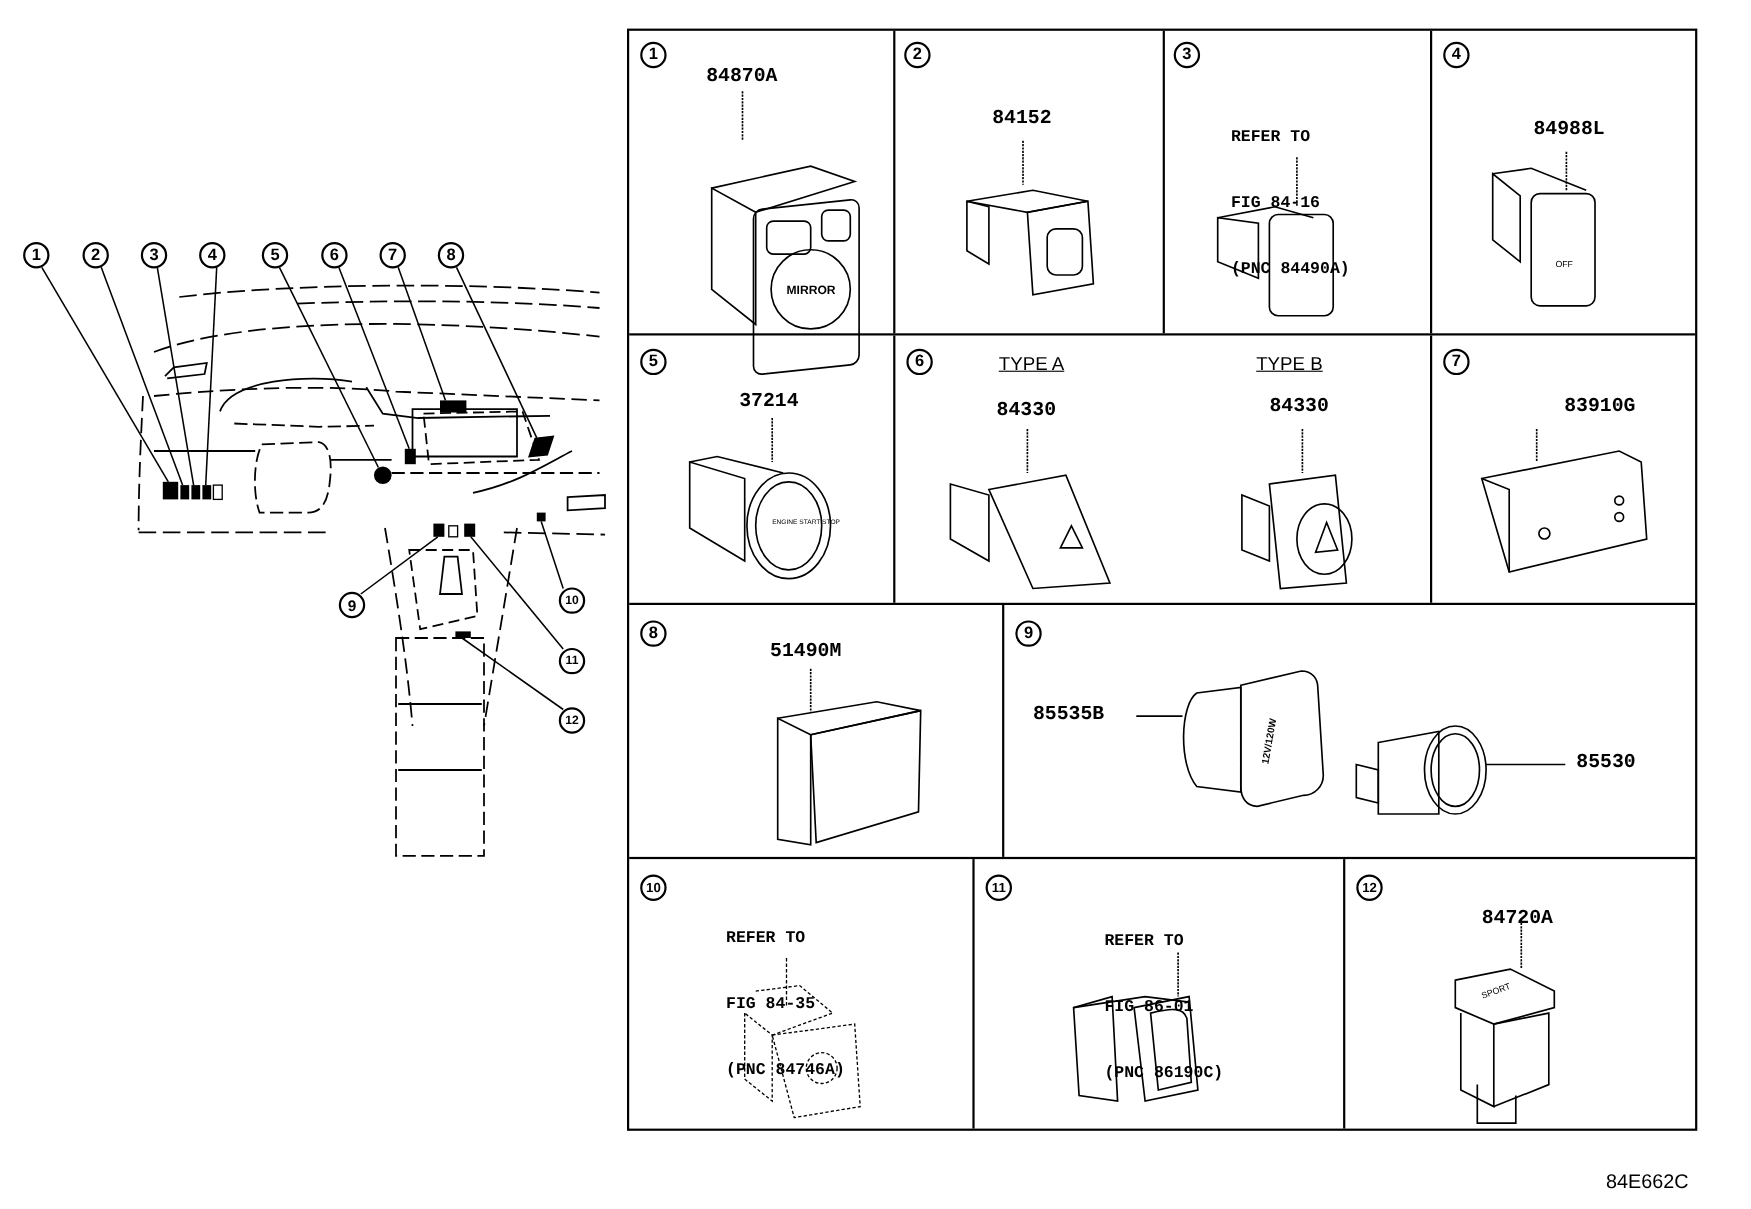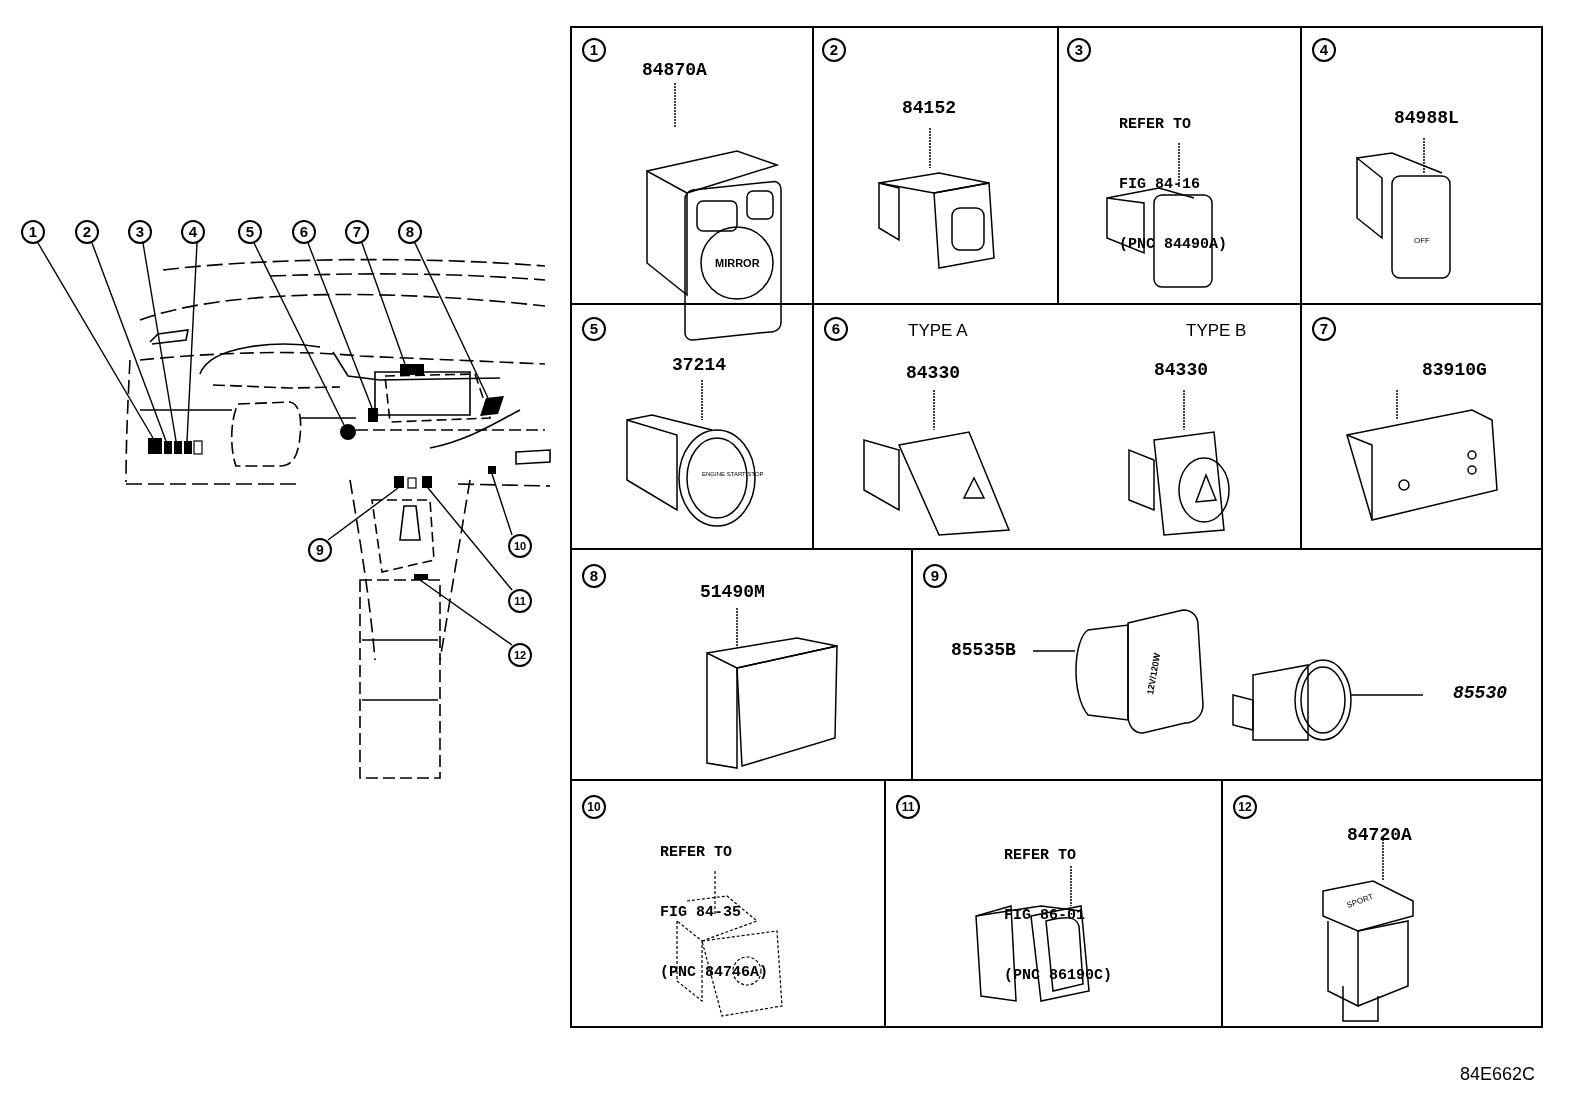--- a/index.html
+++ b/index.html
@@ -9,21 +9,21 @@
   #grid { position: absolute; left: 570px; top: 26px; width: 973px; height: 1002px;
           border: 2px solid #000; box-sizing: border-box; }
   .cell { position: absolute; box-sizing: border-box; }
   .vline { position: absolute; width: 2px; background: #000; }
   .hline { position: absolute; height: 2px; background: #000; }
   .num-circle { position: absolute; width: 24px; height: 24px; border: 2px solid #000; border-radius: 50%;
                 box-sizing: border-box; font: bold 15px "Liberation Sans", sans-serif; text-align: center;
                 line-height: 20px; background: #fff; }
   .pn { position: absolute; font: bold 18px "Liberation Mono", "DejaVu Sans Mono", monospace; white-space: nowrap; letter-spacing: 0px; }
   .refer { position: absolute; font: bold 15px "Liberation Mono", "DejaVu Sans Mono", monospace; line-height: 20px; white-space: pre; }
-  .type-label { position: absolute; font: 17px "Liberation Sans", sans-serif; white-space: nowrap; }
+  .type-label { position: absolute; font: 17px "Liberation Sans", sans-serif; text-decoration: underline; white-space: nowrap; }
   .fig-code { position: absolute; left: 1460px; top: 1040px; font: 18px "Liberation Sans", sans-serif; margin-top: 24px; }
   svg.part { position: absolute; overflow: visible; }
   svg.part * { vector-effect: non-scaling-stroke; }
 </style>
 </head>
 <body>
 
 <svg id="overview" viewBox="0 0 560 800" width="560" height="800">
   <g fill="none" stroke="#000" stroke-width="1.6">
 
@@ -194,21 +194,21 @@
       <ellipse cx="95" cy="98" rx="38" ry="48"></ellipse>
       <ellipse cx="95" cy="98" rx="30" ry="40"></ellipse>
     </g>
     <text x="80" y="96" font-family="Liberation Sans, sans-serif" font-size="6">ENGINE START STOP</text>
   </svg>
 </div>
 
 <div class="cell" style="left:814px;top:305px;width:486px;height:243px;">
   <div class="num-circle" style="left:10px;top:12px;">6</div>
   <div class="type-label" style="left:94px;top:16px;">TYPE A</div>
-  <div class="type-label" style="left:328px;top:16px;margin-left:44px;">TYPE B</div>
+  <div class="type-label" style="left:328px;top:16px;">TYPE B</div>
   <div class="pn" style="left:92px;top:58px;">84330</div>
   <div class="pn" style="left:340px;top:55px;">84330</div>
   <svg class="part" style="left:45px;top:85px;" width="160" height="150" viewBox="0 0 160 150">
     <g fill="none" stroke="#000" stroke-width="1.5">
       <line x1="75" y1="0" x2="75" y2="40" stroke-dasharray="2 1"></line>
       <path d="M5 50 L 5 100 L 40 120 L 40 60 Z"></path>
       <path d="M40 55 L 110 42 L 150 140 L 80 145 Z"></path>
       <path d="M115 88 L 125 108 L 105 108 Z"></path>
     </g>
   </svg>
@@ -246,22 +246,22 @@
       <line x1="40" y1="0" x2="40" y2="40" stroke-dasharray="2 1"></line>
       <path d="M10 45 L 10 155 L 40 160 L 40 60 Z"></path>
       <path d="M10 45 L 100 30 L 140 38 L 40 60"></path>
       <path d="M40 60 L 140 38 L 138 130 L 45 158 Z"></path>
     </g>
   </svg>
 </div>
 
 <div class="cell" style="left:913px;top:550px;width:629px;height:229px;">
   <div class="num-circle" style="left:10px;top:14px;">9</div>
-  <div class="pn" style="left:38px;top:90px;">85535B</div>
-  <div class="pn" style="left:540px;top:133px;font-style:italic;">85530</div>
+  <div class="pn" style="left:26px;top:90px;">85535B</div>
+  <div class="pn" style="left:520px;top:133px;">85530</div>
   <svg class="part" style="left:120px;top:55px;" width="190" height="150" viewBox="0 0 190 150">
     <g fill="none" stroke="#000" stroke-width="1.5">
       <line x1="0" y1="46" x2="42" y2="46"></line>
       <path d="M55 25 C 40 35, 38 90, 55 110 L 95 115 L 95 20 Z"></path>
       <path d="M95 18 L 150 5 C 160 5, 165 12, 165 20 L 170 100 C 170 110, 162 118, 152 118 L 110 128 C 100 128, 95 120, 95 110 Z"></path>
     </g>
     <text x="120" y="90" font-family="Liberation Sans, sans-serif" font-size="9" font-weight="bold" transform="rotate(-80 120 90)">12V/120W</text>
   </svg>
   <svg class="part" style="left:310px;top:100px;" width="200" height="100" viewBox="0 0 200 100">
     <g fill="none" stroke="#000" stroke-width="1.5">

